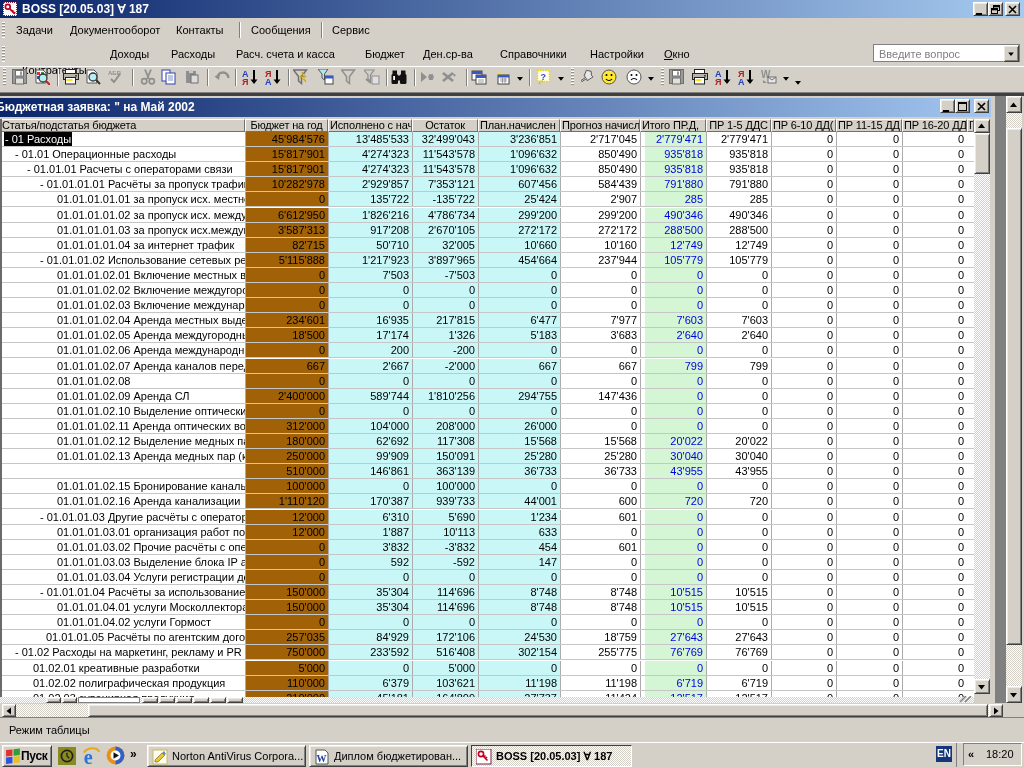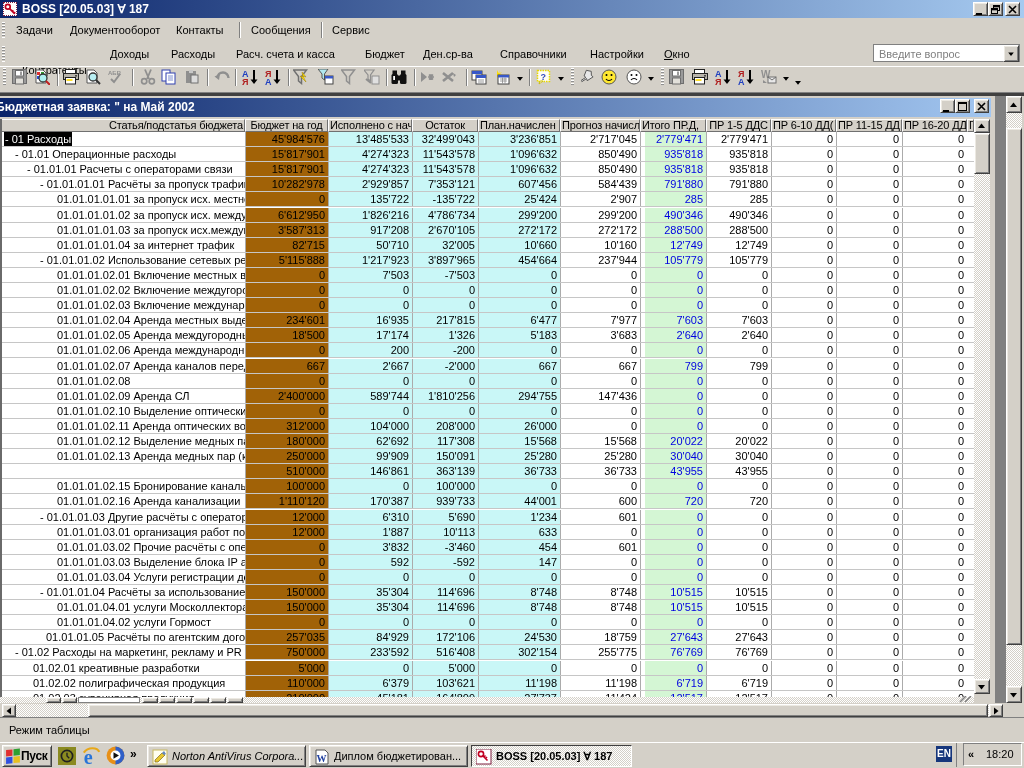--- a/index.html
+++ b/index.html
@@ -298,21 +298,21 @@
         <rect x="0" y="0" width="9" height="2" fill="#000"></rect>
       </svg>
     </div>
     <div class="wb" style="left:974px;top:3px;width:15px;height:14px">
       <svg width="9" height="9" viewBox="0 0 9 9">
         <path d="M1 1l7 7M8 1L1 8" stroke="#000" stroke-width="1.6"></path>
       </svg>
     </div>
 
   <div class="ab" style="left:0;top:23px;width:974px;height:13px">
-      <div class="hc" style="left:0px;width:245px;text-align:right">Статья/подстатья бюджета</div>
+      <div class="hc" style="left:0px;width:245px;text-align:left">Статья/подстатья бюджета</div>
       <div class="hc" style="left:245px;width:83px;text-align:center">Бюджет на год</div>
       <div class="hc" style="left:328px;width:84px;text-align:left">Исполнено с нач</div>
       <div class="hc" style="left:412px;width:66px;text-align:center">Остаток</div>
       <div class="hc" style="left:478px;width:82px;text-align:left">План.начислен</div>
       <div class="hc" style="left:560px;width:80px;text-align:left">Прогноз начисл</div>
       <div class="hc" style="left:640px;width:66px;text-align:left">Итого ПР.Д,</div>
       <div class="hc" style="left:706px;width:65px;text-align:center">ПР 1-5 ДДС</div>
       <div class="hc" style="left:771px;width:65px;text-align:left">ПР 6-10 ДД(</div>
       <div class="hc" style="left:836px;width:66px;text-align:left">ПР 11-15 ДД</div>
       <div class="hc" style="left:902px;width:65px;text-align:center">ПР 16-20 ДД</div>
@@ -668,21 +668,21 @@
         <span class="n x7">0</span>
         <span class="n x8">0</span>
         <span class="n x9">0</span>
         <span class="n x10">0</span>
         <span class="n x11">0</span>
       </div>
 <div class="row" style="top:407.7px">
         <span class="t" style="left:57px">01.01.01.03.02 Прочие расчёты с операторами</span>
         <span class="n x2">0</span>
         <span class="n x3">3'832</span>
-        <span class="n x4">-3'460</span>
+        <span class="n x4">-3'832</span>
         <span class="n x5">454</span>
         <span class="n x6">601</span>
         <span class="n x7">0</span>
         <span class="n x8">0</span>
         <span class="n x9">0</span>
         <span class="n x10">0</span>
         <span class="n x11">0</span>
       </div>
 <div class="row" style="top:422.8px">
         <span class="t" style="left:57px">01.01.01.03.03 Выделение блока IP адресов</span>
@@ -909,21 +909,21 @@
       <circle cx="8" cy="8" r="4.2" fill="#fff"></circle>
       <path d="M6.3 5.2l4.6 2.8-4.6 2.8z" fill="#111"></path>
     </svg>
     <span class="ab" style="left:130px;top:4px;font-weight:bold;font-size:12px">»</span>
     <div class="ab " style="left:147px;top:2px;width:159px;height:22px;background:#d4d0c8;border:1px solid;border-color:#fff #404040 #404040 #fff;box-shadow:inset 1px 1px 0 #ece9e2,inset -1px -1px 0 #808080; overflow:hidden;white-space:nowrap">
       <svg style="position:absolute;left:4px;top:3px" width="16" height="16" viewBox="0 0 16 16">
         <rect x="1" y="1" width="14" height="14" fill="#fffef0" stroke="#c8b860"></rect>
         <path d="M3 11l7-7 3 2-7 7H3z" fill="#e8c830" stroke="#806820" stroke-width="0.7"></path>
         <path d="M10 4l2-2 2 3-2 1z" fill="#6088c0"></path>
       </svg>
-      <span style="position:absolute;left:24px;top:4px;font-style:italic;">Norton AntiVirus Corpora...</span>
+      <span style="position:absolute;left:24px;top:4px;">Norton AntiVirus Corpora...</span>
     </div>
     <div class="ab " style="left:309px;top:2px;width:159px;height:22px;background:#d4d0c8;border:1px solid;border-color:#fff #404040 #404040 #fff;box-shadow:inset 1px 1px 0 #ece9e2,inset -1px -1px 0 #808080; overflow:hidden;white-space:nowrap">
       <svg style="position:absolute;left:4px;top:3px" width="16" height="16" viewBox="0 0 16 16">
         <path d="M2 1h9l3 3v11H2z" fill="#fff" stroke="#555"></path>
         <text x="2.5" y="12.5" font-size="10" font-weight="bold" fill="#2040a0" font-family="Liberation Serif">W</text>
       </svg>
       <span style="position:absolute;left:24px;top:4px;">Диплом бюджетирован...</span>
     </div>
     <div class="ab dither" style="left:471px;top:2px;width:161px;height:22px;border:1px solid;border-color:#404040 #fff #fff #404040; overflow:hidden;white-space:nowrap">
       <svg style="position:absolute;left:4px;top:3px" width="16" height="16" viewBox="0 0 16 16">

